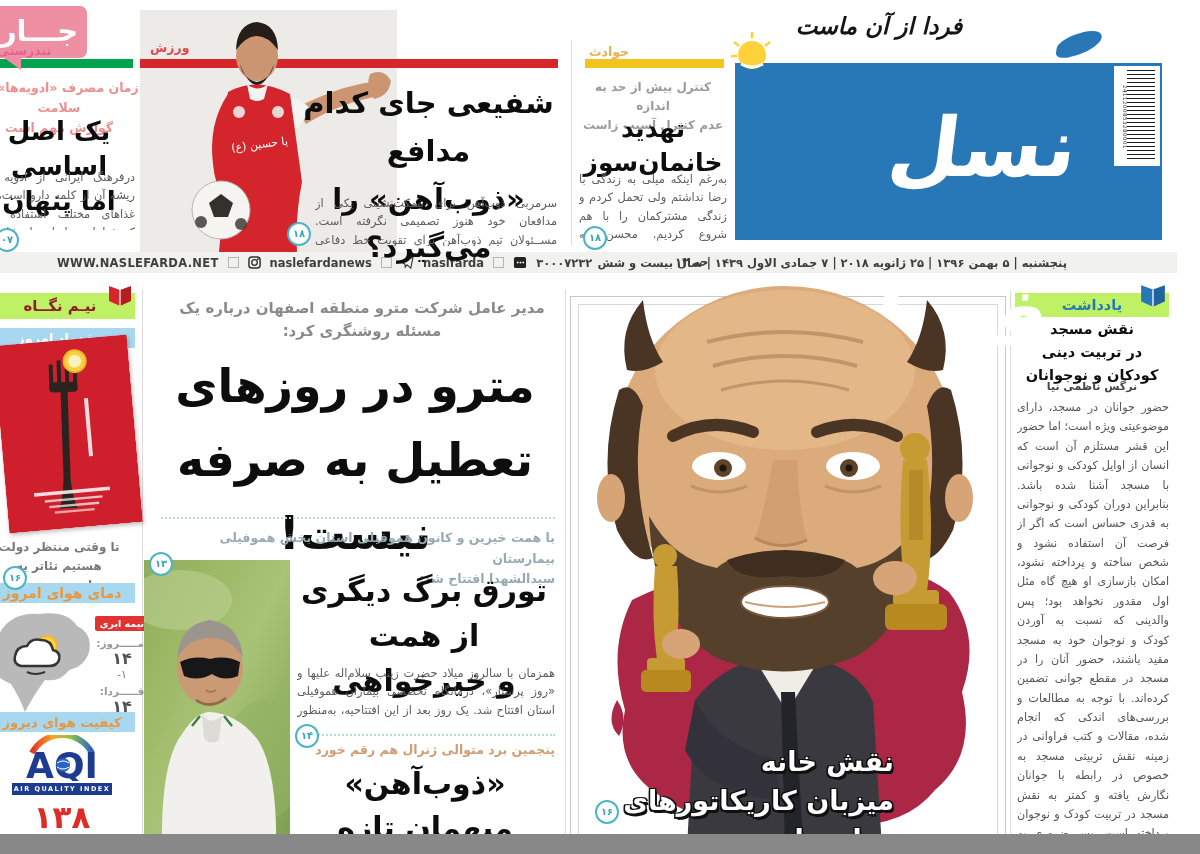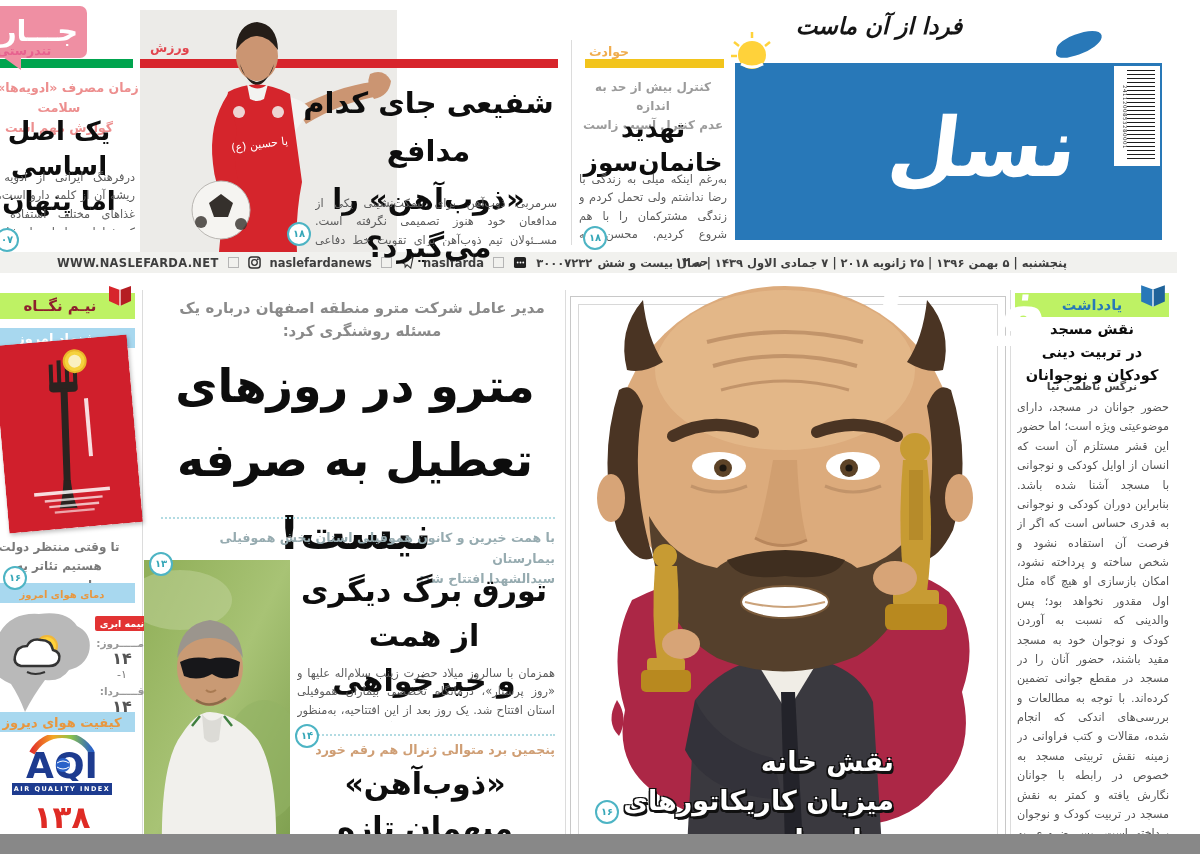--- a/index.html
+++ b/index.html
@@ -175,21 +175,21 @@
       <rect x="38" y="158" width="58" height="2.4" fill="#fff" opacity="0.7"></rect>
       <rect x="42" y="164" width="50" height="2.4" fill="#fff" opacity="0.7"></rect>
       <rect x="47" y="170" width="40" height="2.4" fill="#fff" opacity="0.6"></rect>
     </svg>
   </div>
   <div class="abs ml kick" style="left:4px;top:538px;width:156px;font-size:12px;color:#7a7a7a;text-align:center;line-height:1.6;">تا وقتی منتظر دولت هستیم تئاتر به
 جایی نمی‌رسد</div>
   <div class="pgc" style="left:26px;top:566px;">۱۶</div>
 
   <div class="abs bluebar barhdr" style="left:12px;top:583px;width:146px;height:20px;">
-    <span style="color:#e8973f;font-size:10px;line-height:20px;">دمای هوای امروز</span>
+    <span style="color:#e8973f;font-size:14px;line-height:20px;">دمای هوای امروز</span>
   </div>
   <svg class="abs" viewBox="0 0 120 112" style="left:4px;top:604px;width:120px;height:112px;">
     <path d="M18 30 Q30 8 58 10 Q86 6 96 22 Q112 30 108 48 Q104 62 88 66 Q80 78 64 76 Q52 92 44 108 Q38 92 30 80 Q10 72 8 54 Q6 38 18 30 Z" fill="#b9b9b9"></path>
     <circle cx="66" cy="42" r="10" fill="#ffd23a" stroke="#f0b73a" stroke-width="2"></circle>
     <path d="M34 52 Q36 42 46 42 Q50 34 60 36 Q70 36 72 46 Q80 48 78 56 Q76 62 68 62 L40 62 Q32 60 34 52 Z" fill="#fff" stroke="#333" stroke-width="2.5"></path>
     <path d="M46 68 Q54 72 64 68" stroke="#333" stroke-width="2" fill="none"></path>
   </svg>
   <div class="abs" style="left:117px;top:612px;width:56px;text-align:center;">
     <span class="chip">نیمه ابری</span>
     <div style="font-size:10.5px;color:#999;font-weight:bold;margin-top:6px;">امـــــروز:</div>

